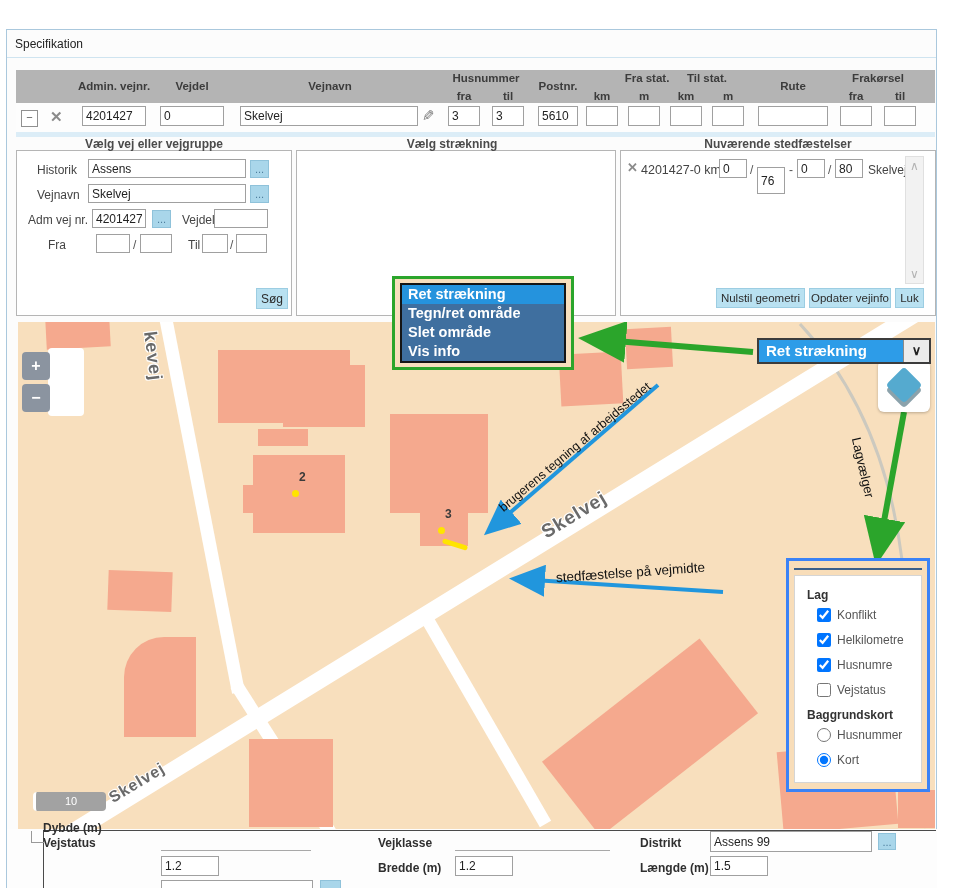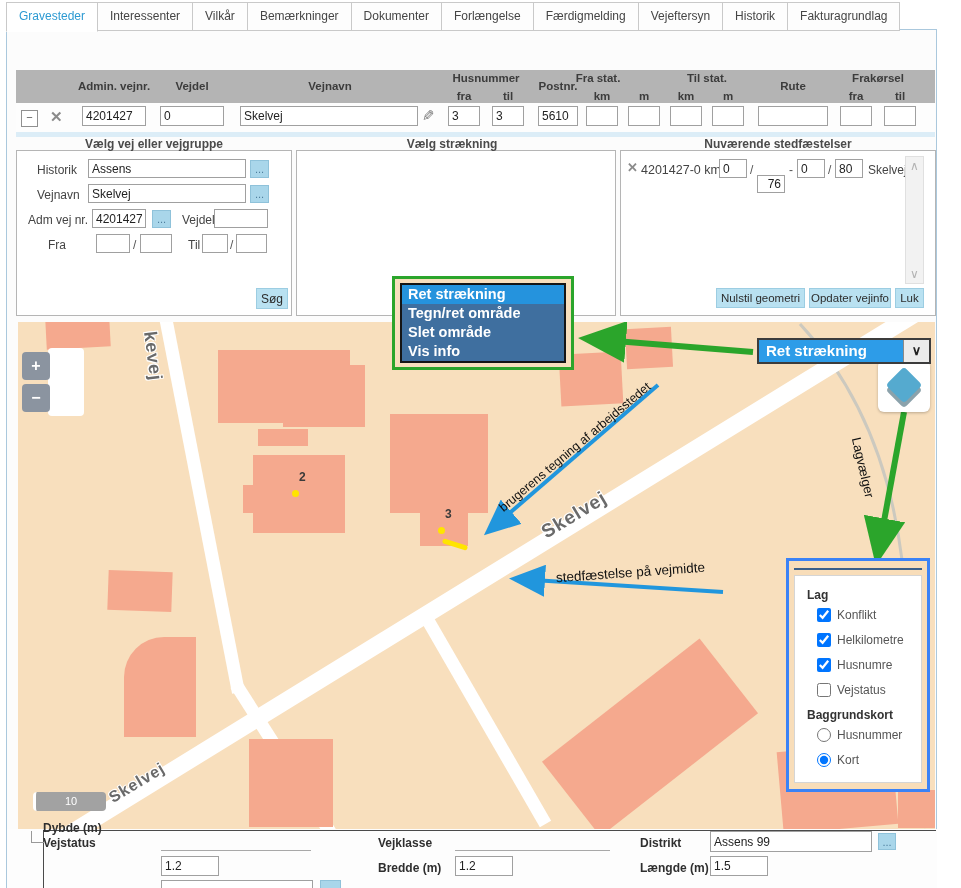--- a/index.html
+++ b/index.html
@@ -84,44 +84,35 @@
   .blabel{position:absolute;font-size:12px;font-weight:bold;color:#2f2f2f;z-index:7;white-space:nowrap;}
   .uline{position:absolute;height:1px;background:#a8a8a8;z-index:7;}
   svg.overlay{position:absolute;left:0;top:0;z-index:4;pointer-events:none;}
   svg.under{position:absolute;left:0;top:0;z-index:0;pointer-events:none;}
 </style>
 </head>
 <body>
 
 <div class="page">
 
-  <div class="tabs">
-    <div class="tab active">Gravesteder</div>
-    <div class="tab">Interessenter</div>
-    <div class="tab">Vilkår</div>
-    <div class="tab">Bemærkninger</div>
-    <div class="tab">Dokumenter</div>
-    <div class="tab">Forlængelse</div>
-    <div class="tab">Færdigmelding</div>
-    <div class="tab">Vejeftersyn</div>
-    <div class="tab">Historik</div>
-    <div class="tab">Fakturagrundlag</div>
+
+  <div class="container"></div>
+  <div class="specbar">
+    <span>Specifikation</span>
   </div>
-
-  <div class="container"></div>
 
   <div class="grid-head"></div>
   <span class="gh" style="left:114px;top:80px">Admin. vejnr.</span>
   <span class="gh" style="left:192px;top:80px">Vejdel</span>
   <span class="gh" style="left:330px;top:80px">Vejnavn</span>
   <span class="gh" style="left:486px;top:72px">Husnummer</span>
   <span class="gh" style="left:464px;top:90px">fra</span>
   <span class="gh" style="left:508px;top:90px">til</span>
   <span class="gh" style="left:558px;top:80px">Postnr.</span>
-  <span class="gh" style="left:598px;top:72px">Fra stat.</span>
+  <span class="gh" style="left:647px;top:72px">Fra stat.</span>
   <span class="gh" style="left:602px;top:90px">km</span>
   <span class="gh" style="left:644px;top:90px">m</span>
   <span class="gh" style="left:707px;top:72px">Til stat.</span>
   <span class="gh" style="left:686px;top:90px">km</span>
   <span class="gh" style="left:728px;top:90px">m</span>
   <span class="gh" style="left:793px;top:80px">Rute</span>
   <span class="gh" style="left:878px;top:72px">Frakørsel</span>
   <span class="gh" style="left:856px;top:90px">fra</span>
   <span class="gh" style="left:900px;top:90px">til</span>
 
@@ -169,21 +160,21 @@
 
   <span class="ptitle" style="left:452px;top:137px">Vælg strækning</span>
   <div class="pbox" style="left:296px;width:320px"></div>
 
   <span class="ptitle" style="left:778px;top:137px">Nuværende stedfæstelser</span>
   <div class="pbox" style="left:620px;width:316px"></div>
   <span class="xicon" style="left:627px;top:160px;font-size:13px">✕</span>
   <span class="plabel" style="left:641px;top:163px;font-size:12.5px">4201427-0 kmt.</span>
   <input class="inp" style="left: 719px; top: 159px; width: 28px; height: 19px;" value="0">
   <span class="slash" style="left:750px;top:163px">/</span>
-  <input class="inp" style="left: 757px; top: 175px; width: 28px; height: 18px; text-align: right;" value="76">
+  <input class="inp" style="left: 757px; top: 167px; width: 28px; height: 27px;" value="76">
   <span class="slash" style="left:789px;top:163px">-</span>
   <input class="inp" style="left: 797px; top: 159px; width: 28px; height: 19px;" value="0">
   <span class="slash" style="left:828px;top:163px">/</span>
   <input class="inp" style="left: 835px; top: 159px; width: 28px; height: 19px;" value="80">
   <span class="plabel" style="left:868px;top:163px">Skelvej</span>
   <div class="scroll" style="left:905px;top:156px;width:19px;height:128px">
     <span style="top:2px">∧</span>
     <span style="bottom:2px">∨</span>
   </div>
   <div class="btn" style="left:716px;top:288px;width:89px;height:20px;line-height:19px">Nulstil geometri</div>

